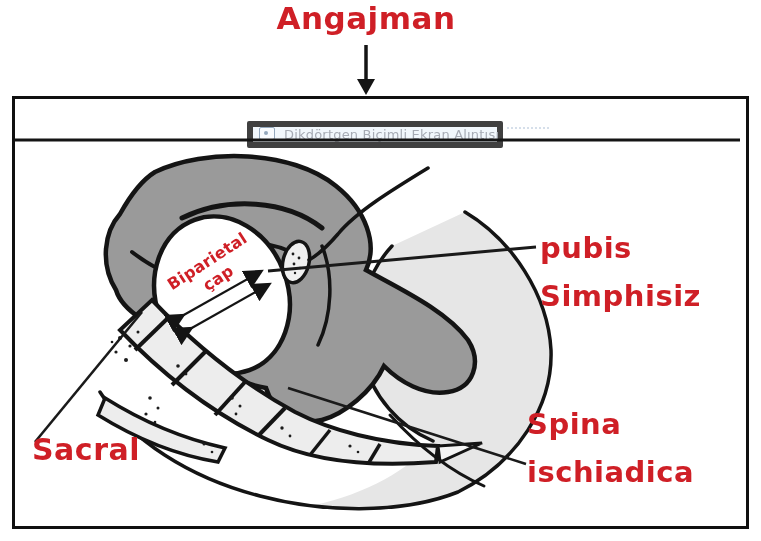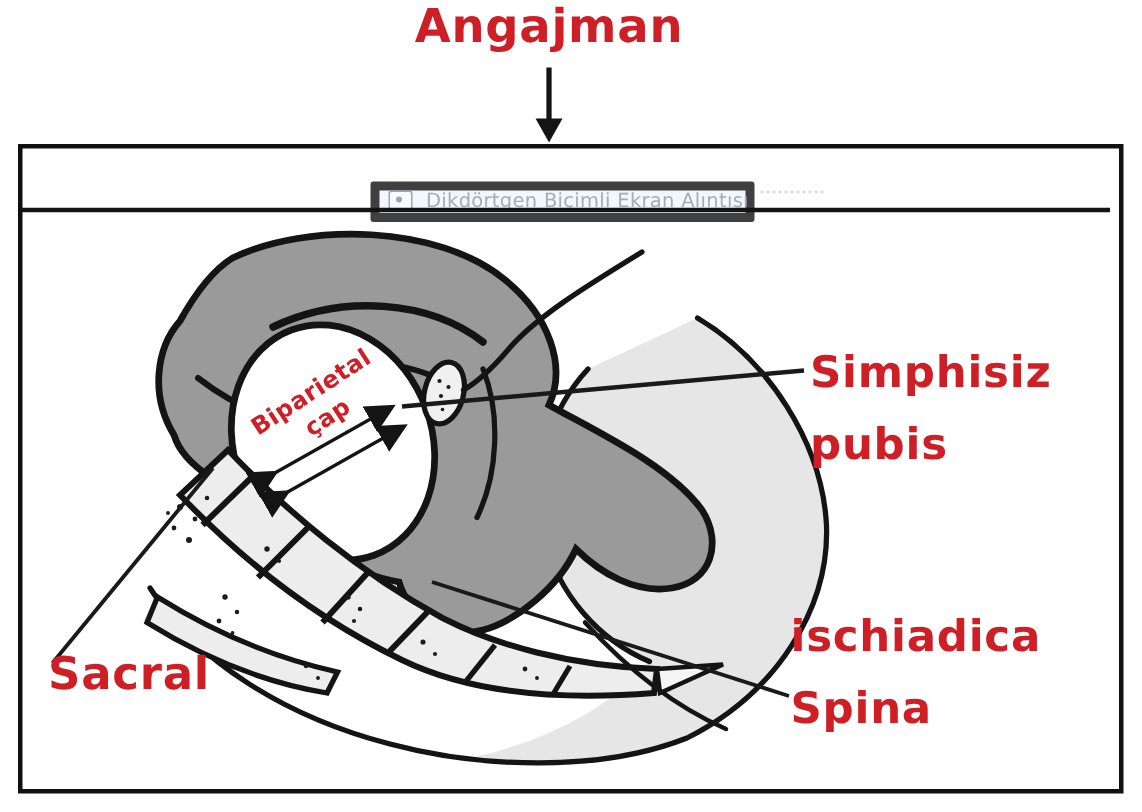--- a/index.html
+++ b/index.html
@@ -160,26 +160,26 @@
     <line x1="268" y1="271" x2="536" y2="247" stroke="#1a1a1a" stroke-width="3"></line>
     <line x1="288" y1="388" x2="526" y2="464" stroke="#1a1a1a" stroke-width="2.6"></line>
   </svg>
 
   <div class="redlabel" id="label-biparietal">
     <div>Biparietal</div>
     <div>çap</div>
   </div>
 
   <div class="redlabel" id="label-symphysis">
+    <div>pubis</div>
     <div>Simphisiz</div>
-    <div>pubis</div>
   </div>
 
   <div class="redlabel" id="label-spina">
+    <div>Spina</div>
     <div>ischiadica</div>
-    <div>Spina</div>
   </div>
 
   <div class="redlabel" id="label-sacral">
     <div>Sacral</div>
   </div>
 
 </div>
 
 </body></html>

